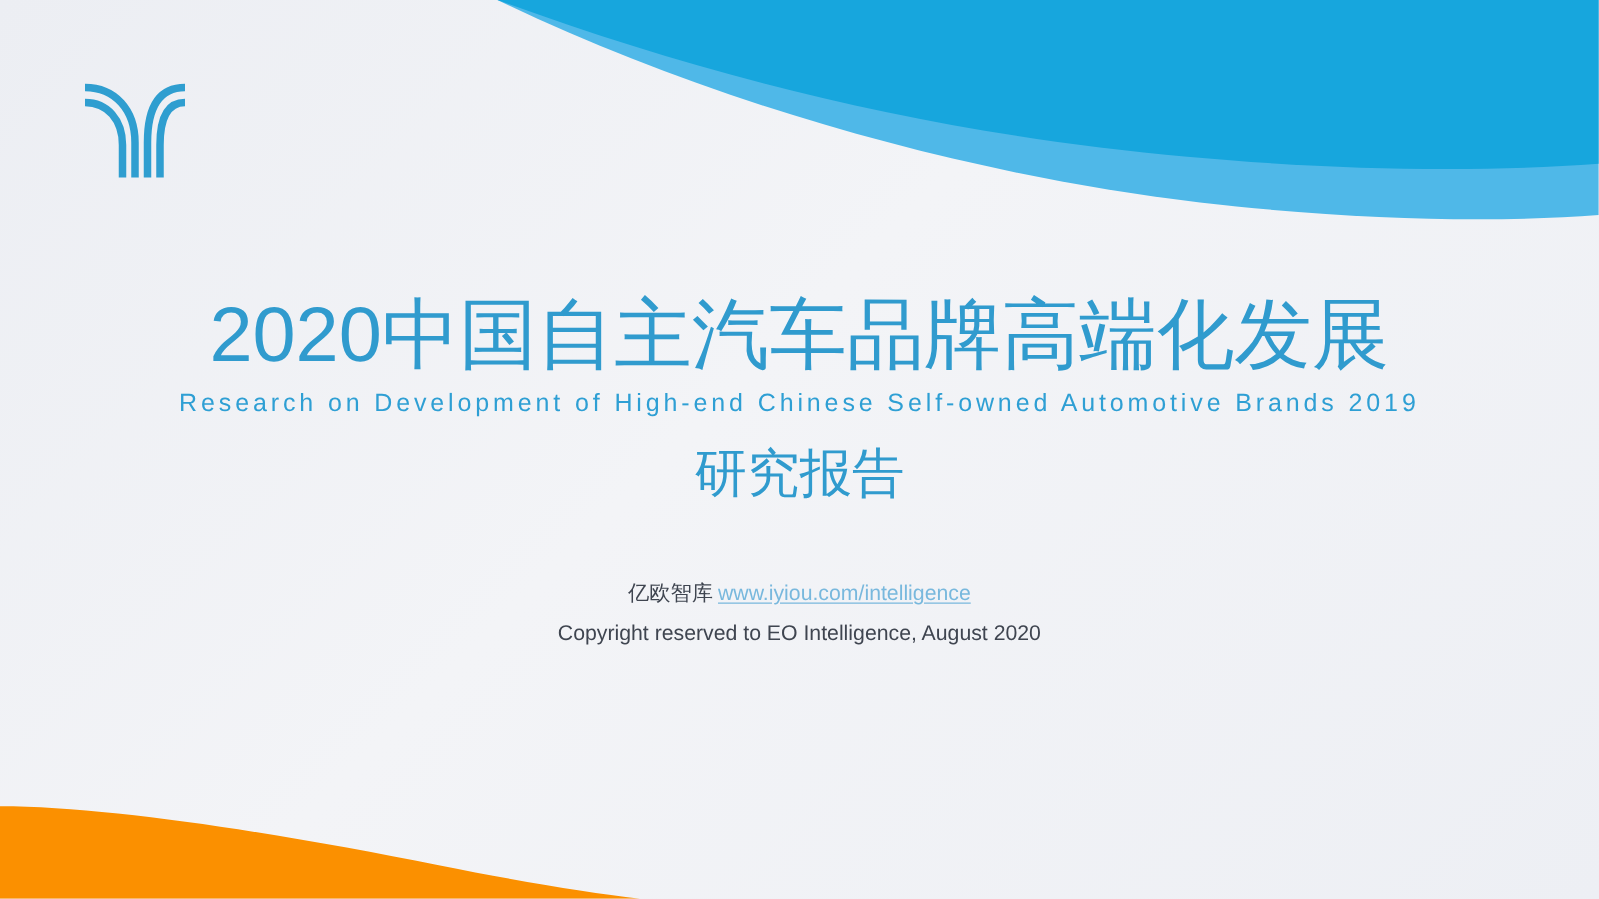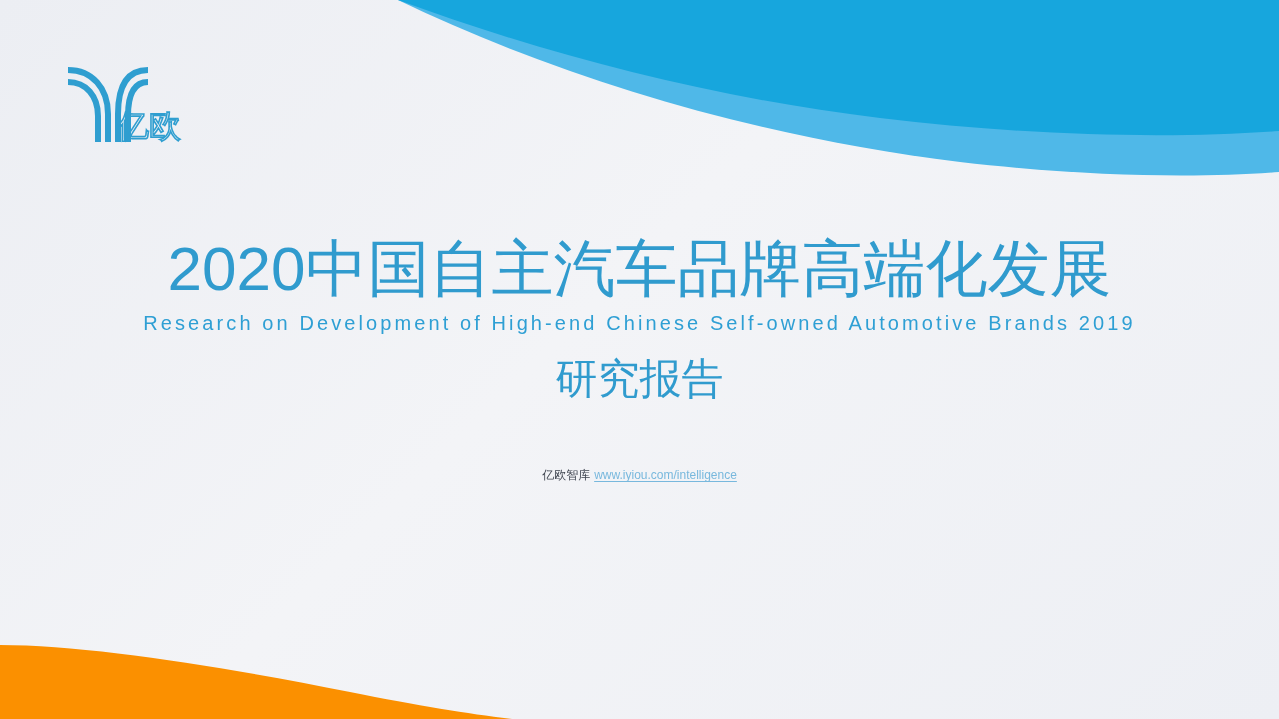--- a/index.html
+++ b/index.html
@@ -90,21 +90,21 @@
 
   
   .credits {
     position: absolute;
     left: 0;
     top: 462px;
     width: 1279px;
     text-align: center;
   }
   .credit-line-1 {
-    font-size: 12px;
+    font-size: 17px;
     line-height: 26px;
     color: #3f4550;
     white-space: nowrap;
   }
   .credit-brand {
     color: #3f4550;
   }
   .credit-url {
     color: #78b8dd;
     text-decoration: underline;
@@ -149,32 +149,28 @@
       <g fill="none" stroke="#2f9ed0" stroke-linecap="butt">
 
         <path d="M 8 22 C 32 22, 48 40, 48 66 L 48 94" stroke-width="6"></path>
         <path d="M 8 34 C 26 34, 38 48, 38 68 L 38 94" stroke-width="6"></path>
 
         <path d="M 88 22 C 66 22, 58 40, 58 66 L 58 94" stroke-width="6"></path>
         <path d="M 88 34 C 72 34, 68 50, 68 68 L 68 94" stroke-width="6"></path>
       </g>
     </svg>
 
-    <div class="logo-word">
-      <svg width="80" height="42" viewBox="0 0 80 42">
-        <text x="0" y="32" font-family="'Liberation Sans', sans-serif" font-size="32" fill="none" stroke="#2f9ed0" stroke-width="1.6">亿欧</text>
-      </svg>
-    </div>
   </div>
 
   <div class="title-block">
     <div class="title-cn-main">2020中国自主汽车品牌高端化发展</div>
     <div class="title-en">Research on Development of High-end Chinese Self-owned Automotive Brands 2019</div>
     <div class="title-cn-sub">研究报告</div>
   </div>
 
   <div class="credits">
     <div class="credit-line-1">
       <span class="credit-brand">亿欧智库</span><a class="credit-url" href="#">www.iyiou.com/intelligence</a>
     </div>
+    <div class="credit-line-2">Copyright reserved to EO Intelligence, August 2020</div>
   </div>
 
 </div>
 
 </body></html>

